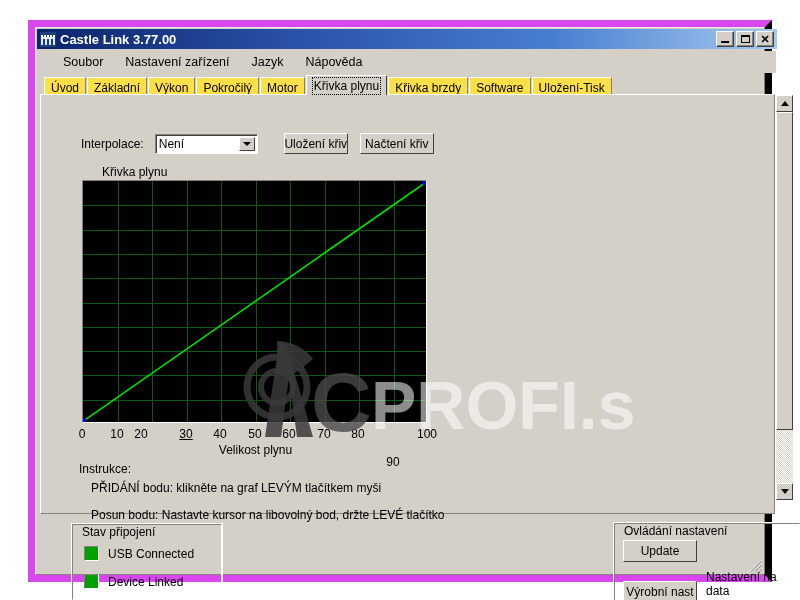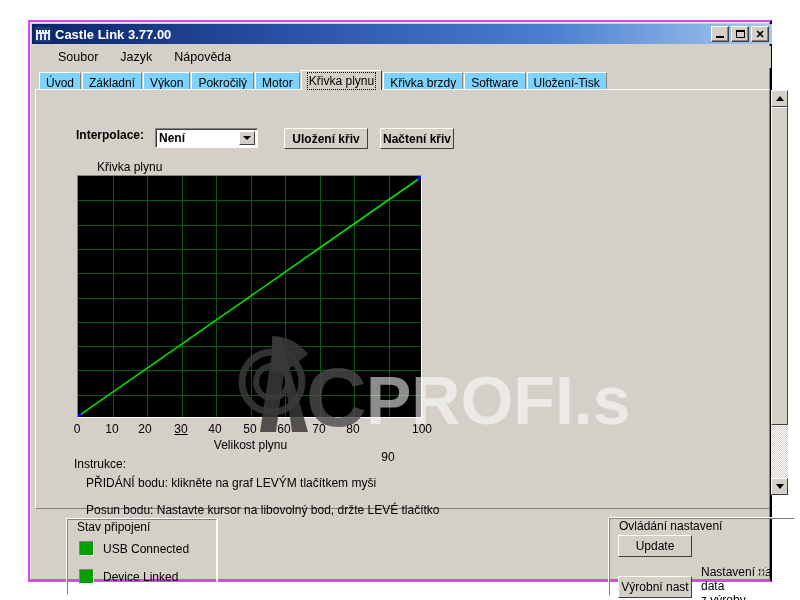--- a/index.html
+++ b/index.html
@@ -16,21 +16,21 @@
     width: 800px; height: 600px;
     background: #ffffff;
   }
 
   
   #window {
     position: absolute;
     left: 28px; top: 20px;
     width: 744px; height: 562px;
     background: #d4d0c8;
-    border: 2px solid #d946ef;
+    border: 7px solid #d946ef;
     border-right-color:#000;
     box-shadow: 0 0 0 0 #000;
   }
   .win-inner {
     position:absolute; inset:0;
     border-top:1px solid #efebe3;
     border-left:1px solid #efebe3;
     border-right:1px solid #85827c;
     border-bottom:1px solid #85827c;
   }
@@ -104,21 +104,21 @@
 
   
   #tabstrip {
     position:absolute; left:5px; top:48px;
     width:735px; height:20px;
     display:flex; align-items:flex-end;
     padding-left:4px;
   }
   .tab {
     height:18px;
-    background:#7dd3fc;
+    background:#fde047;
     border-top:1px solid #ffffff;
     border-left:1px solid #ffffff;
     border-right:1px solid #85827c;
     font-size:12px; color:#000;
     padding:2px 6px 0 6px;
     display:flex; align-items:center;
     white-space:nowrap;
     margin-right:1px;
     position:relative;
     cursor:default;
@@ -143,21 +143,21 @@
     background:#d4d0c8;
     border-top:1px solid #ffffff;
     border-left:1px solid #ffffff;
     border-right:1px solid #85827c;
     border-bottom:1px solid #85827c;
   }
 
   
   #interp-row {
     position:absolute; left:40px; top:38px;
-    display:flex; font-weight:bold;
+    display:flex; align-items:center;
   }
   #interp-label { font-size:12px; color:#000; margin-right:11px; }
   #interp-select {
     width:103px; height:20px;
     background:#ffffff;
     border-top:1px solid #85827c;
     border-left:1px solid #85827c;
     border-right:1px solid #ffffff;
     border-bottom:1px solid #ffffff;
     box-shadow: inset 1px 1px 0 #404040;
@@ -189,21 +189,21 @@
     border-left:1px solid #ffffff;
     border-right:1px solid #404040;
     border-bottom:1px solid #404040;
     font-size:12px; color:#000;
     display:flex; align-items:center; justify-content:center;
     padding:0 8px;
     white-space:nowrap;
     cursor:default;
     font-family:"Liberation Sans", sans-serif;
   }
-  #btn-save-curve { margin-left:26px; width:84px; }
+  #btn-save-curve { margin-left:26px; width:64px; }
   #btn-load-curve { margin-left:12px; width:74px; }
 
   
   #chart-title {
     position:absolute; left:61px; top:70px;
     font-size:12px; color:#000;
   }
   #plot-frame {
     position:absolute; left:41px; top:85px;
     width:345px; height:243px;
@@ -386,20 +386,21 @@
         <div class="tbtn">
           <span>
               <b>✕</b>
             </span>
         </div>
       </div>
     </div>
 
     <div id="menubar">
       <div class="menu-item">Soubor</div>
+      <div class="menu-item">Nastavení zařízení</div>
       <div class="menu-item">Jazyk</div>
       <div class="menu-item">Nápověda</div>
     </div>
 
     <div id="tabstrip">
       <div class="tab">
           <span class="tab-label">Úvod</span>
         </div>
       <div class="tab">
           <span class="tab-label">Základní</span>
@@ -485,21 +486,21 @@
           <path d="M47 10 L40 10 L26 104 L42 104 L50 44 L58 104 L74 104 Z" fill="#3a3a3a" fill-opacity="0.85"></path>
           <path d="M84 28 h30 a30 30 0 0 1 0 60 h-30 a30 30 0 0 1 0 -60 z" fill="none" stroke="#3a3a3a" stroke-opacity="0"></path>
           <text x="72" y="98" font-family="Liberation Sans, sans-serif" font-size="84" font-weight="bold" fill="#4a4a4a" fill-opacity="0.8">C</text>
           <text x="132" y="96" font-family="Liberation Sans, sans-serif" font-size="68" font-weight="bold" fill="#ffffff" fill-opacity="0.55">PROFI.sk</text>
         </svg>
       </div>
 
       <div id="xaxis-ticks">
           <span class="xtick" style="left: 0px;">0</span>
           <span class="xtick" style="left: 35px;">10</span>
-          <span class="xtick" style="left: 68px;">20</span>
+          <span class="xtick" style="left: 59px;">20</span>
           <span class="xtick" style="left: 104px; text-decoration: underline;">30</span>
           <span class="xtick" style="left: 138px;">40</span>
           <span class="xtick" style="left: 173px;">50</span>
           <span class="xtick" style="left: 207px;">60</span>
           <span class="xtick" style="left: 242px;">70</span>
           <span class="xtick" style="left: 276px;">80</span>
           <span class="xtick" style="left: 311px; margin-top: 28px;">90</span>
           <span class="xtick" style="left: 345px;">100</span>
         </div>
       <div id="xaxis-label">Velikost plynu</div>

